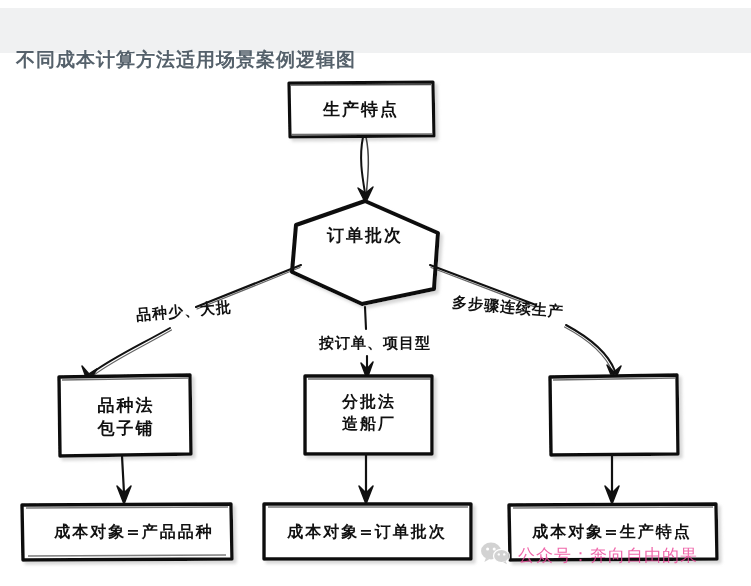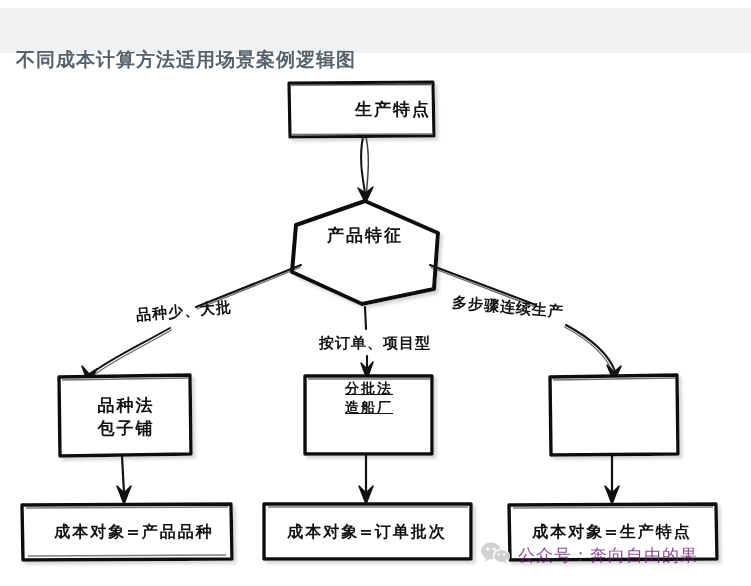--- a/index.html
+++ b/index.html
@@ -63,24 +63,24 @@
     justify-content: center;
     text-align: center;
     color: #111111;
     font-weight: 700;
     letter-spacing: 2px;
     pointer-events: none;
     font-family: "DejaVu Sans", "Liberation Sans", sans-serif;
   }
   .node-text .line { display: block; line-height: 1.35; }
 
-  .n-start  { left: 291px; top: 32px;  width: 140px; height: 48px;  font-size: 17px; margin-left: 32px; }
+  .n-start  { left: 291px; top: 32px;  width: 140px; height: 48px;  font-size: 17px; }
   .n-dec    { left: 299px; top: 156px; width: 132px; height: 52px;  font-size: 17px; }
   .n-m1     { left: 58px;  top: 325px; width: 136px; height: 78px;  font-size: 17px; align-items: center; }
-  .n-m2     { left: 303px; top: 306px; width: 132px; height: 78px;  font-size: 14px; text-decoration: underline; }
+  .n-m2     { left: 303px; top: 321px; width: 132px; height: 78px;  font-size: 16px; }
   .n-m3     { left: 548px; top: 325px; width: 132px; height: 78px;  font-size: 17px; }
   .n-r1     { left: 22px;  top: 455px; width: 208px; height: 48px;  font-size: 16px; margin-left: 8px; }
   .n-r2     { left: 263px; top: 455px; width: 208px; height: 48px;  font-size: 16px; }
   .n-r3     { left: 508px; top: 455px; width: 208px; height: 48px;  font-size: 16px; }
 
   
   .edge-label {
     position: absolute;
     color: #111111;
     font-size: 15px;
@@ -99,21 +99,21 @@
     position: absolute;
     left: 480px;
     top: 541px;
     display: flex;
     align-items: center;
     gap: 8px;
     opacity: 0.82;
     pointer-events: none;
   }
   #watermark .wm-text {
-    color: #701a75;
+    color: #ec4899;
     font-size: 17px;
     letter-spacing: 1px;
     font-family: Liberation Sans, sans-serif;
   }
 </style>
 </head>
 <body>
 
 <div id="page">
 
@@ -206,21 +206,21 @@
         <path d="M509,452 L716,451 L717,506 L510,507 Z" fill="#ffffff" stroke="#111111" stroke-width="3.4" stroke-linejoin="round"></path>
         <path d="M513,455 L713,454" fill="none" stroke="#111111" stroke-width="1.4" opacity="0.55"></path>
       </g>
     </svg>
 
     <div class="node-text n-start">
       <span class="line">生产特点</span>
     </div>
 
     <div class="node-text n-dec">
-      <span class="line">产品特征</span>
+      <span class="line">订单批次</span>
     </div>
 
     <div class="node-text n-m1">
       <span class="line">品种法</span>
       <span class="line">包子铺</span>
     </div>
 
     <div class="node-text n-m2">
       <span class="line">分批法</span>
       <span class="line">造船厂</span>

